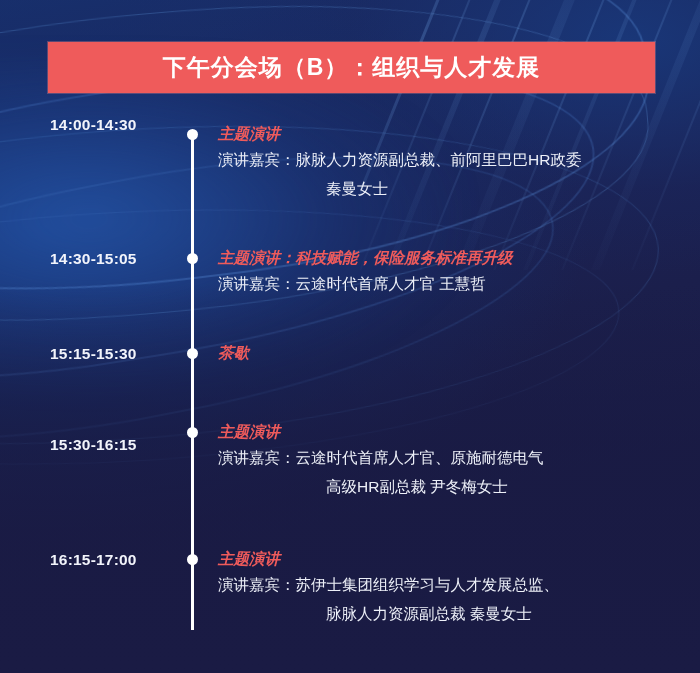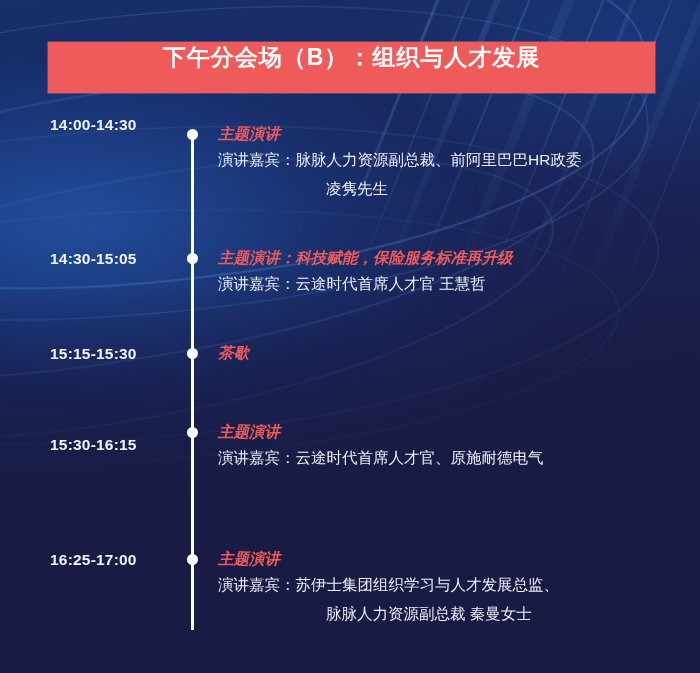--- a/index.html
+++ b/index.html
@@ -54,21 +54,21 @@
   
   .streaks{ position:absolute; right:-40px; top:-60px; width:380px; height:330px;
             transform:rotate(0deg); overflow:hidden; }
   .streak{ position:absolute; top:-90px; height:480px; transform:rotate(22deg);
            background:linear-gradient(180deg, rgba(120,175,240,0.0) 0%, rgba(120,175,240,0.45) 38%, rgba(120,175,240,0.0) 100%); }
 
   
   .banner{
     position:absolute; left:48px; top:42px; width:607px; height:51px;
     background:#ef5b5b;
-    display:flex; align-items:flex-start; justify-content:center;
+    display:flex; align-items:center; justify-content:center;
     box-shadow:0 0 0 1px rgba(255,140,140,0.30);
   }
   .banner-text{
     color:#ffffff; font-size:23px; font-weight:bold; letter-spacing:1px;
     white-space:nowrap;
   }
 
   
   .timeline{ position:absolute; left:0; top:0; width:700px; height:673px; }
   .axis{
@@ -127,21 +127,21 @@
 
   <div class="timeline">
     <div class="axis"></div>
 
     <div class="row" style="top:0;">
       <div class="time" style="top:116px;">14:00-14:30</div>
       <div class="dot" style="top:128.5px;"></div>
       <div class="content" style="top:123px;">
         <div class="heading">主题演讲</div>
         <div class="guest">演讲嘉宾：脉脉人力资源副总裁、前阿里巴巴HR政委</div>
-        <div class="guest-cont" style="padding-left:108px;">凌隽先生</div>
+        <div class="guest-cont" style="padding-left:108px;">秦曼女士</div>
       </div>
     </div>
 
     <div class="row" style="top:0;">
       <div class="time" style="top:250px;">14:30-15:05</div>
       <div class="dot" style="top:252.5px;"></div>
       <div class="content" style="top:247px;">
         <div class="heading">主题演讲：科技赋能，保险服务标准再升级</div>
         <div class="guest">演讲嘉宾：云途时代首席人才官  王慧哲</div>
       </div>
@@ -154,25 +154,26 @@
         <div class="heading">茶歇</div>
       </div>
     </div>
 
     <div class="row" style="top:0;">
       <div class="time" style="top:436px;">15:30-16:15</div>
       <div class="dot" style="top:426.5px;"></div>
       <div class="content" style="top:421px;">
         <div class="heading">主题演讲</div>
         <div class="guest">演讲嘉宾：云途时代首席人才官、原施耐德电气</div>
+        <div class="guest-cont" style="padding-left:108px;">高级HR副总裁  尹冬梅女士</div>
       </div>
     </div>
 
     <div class="row" style="top:0;">
-      <div class="time" style="top:551px;">16:25-17:00</div>
+      <div class="time" style="top:551px;">16:15-17:00</div>
       <div class="dot" style="top:553.5px;"></div>
       <div class="content" style="top:548px;">
         <div class="heading">主题演讲</div>
         <div class="guest">演讲嘉宾：苏伊士集团组织学习与人才发展总监、</div>
         <div class="guest-cont" style="padding-left:108px;">脉脉人力资源副总裁  秦曼女士</div>
       </div>
     </div>
 
   </div>
 </div>

